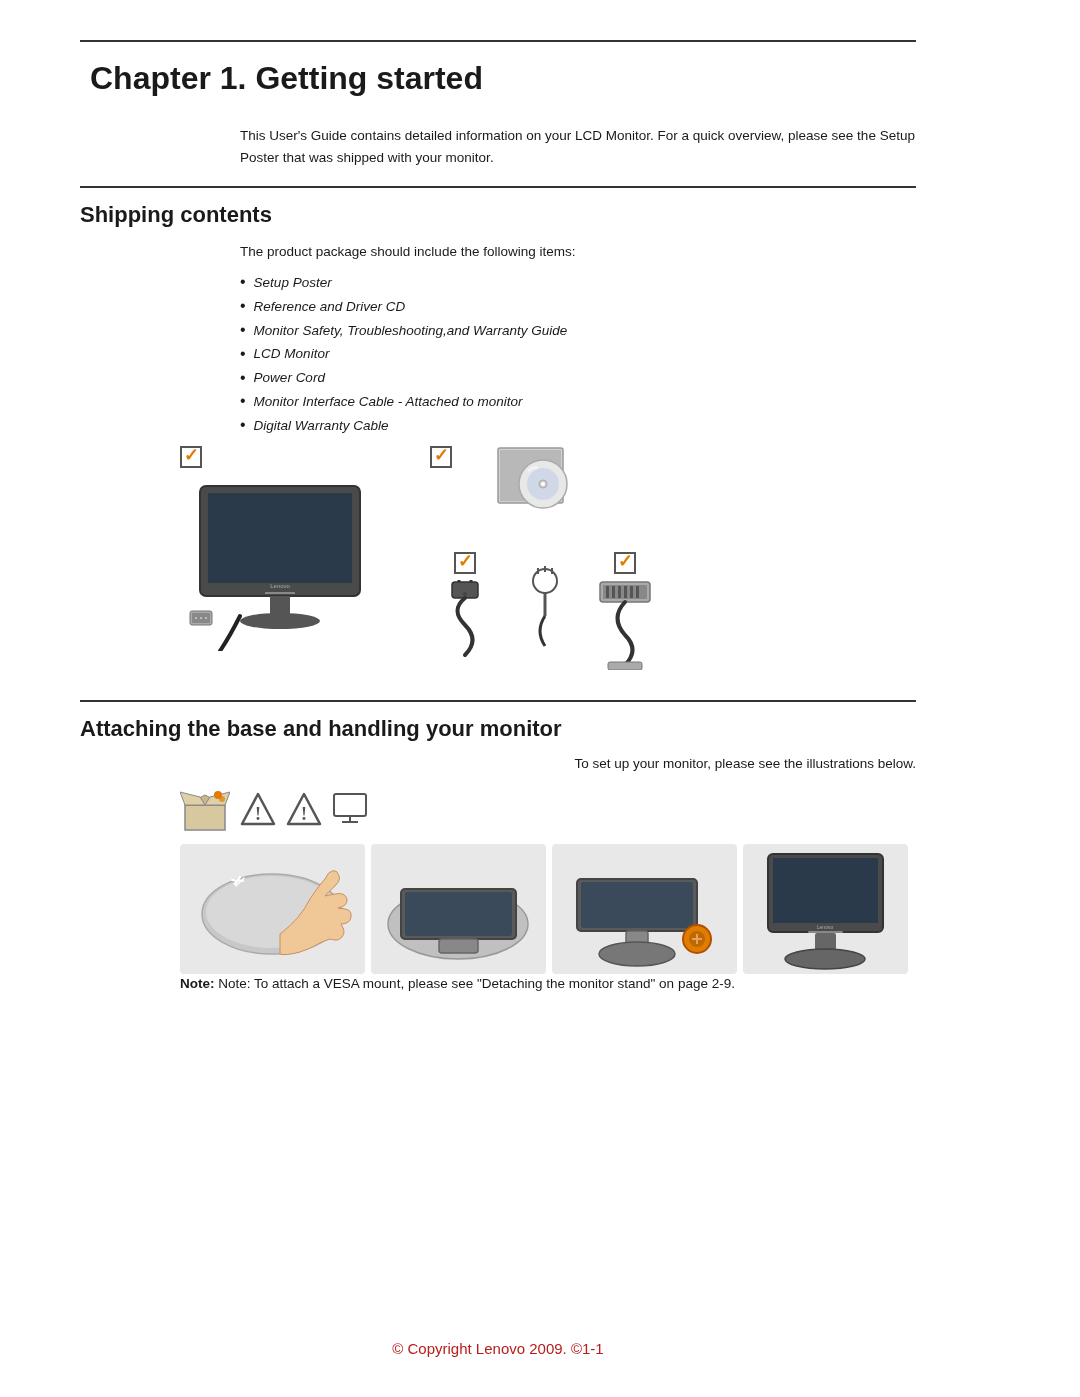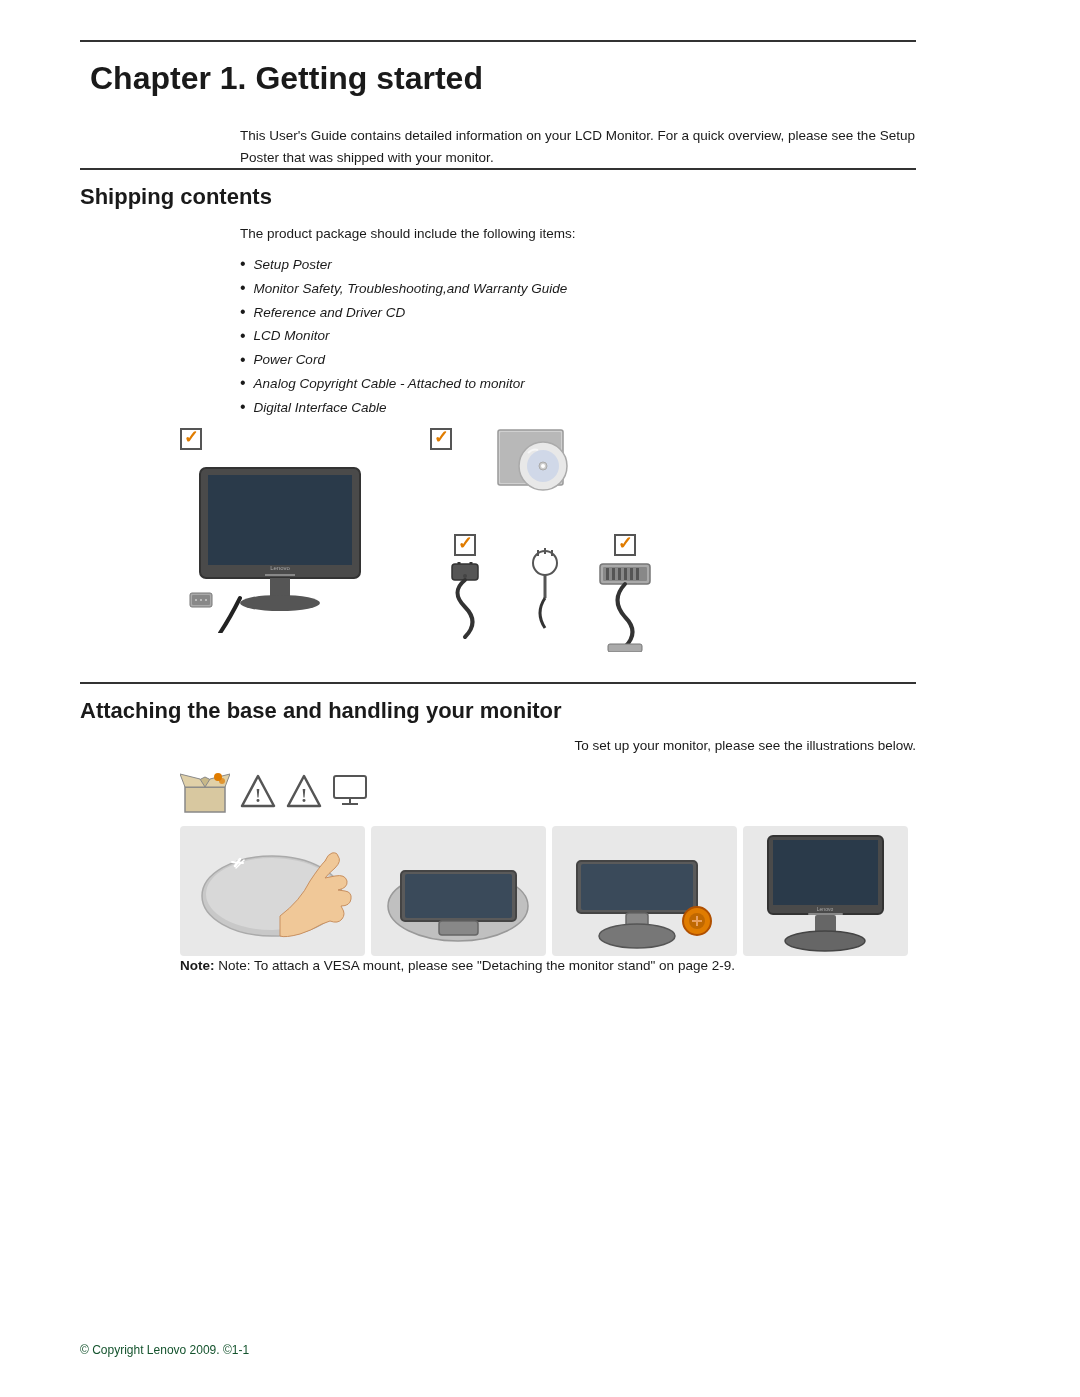--- a/index.html
+++ b/index.html
@@ -33,20 +33,21 @@
       font-family: Arial, Helvetica, sans-serif;
       margin-bottom: 28px;
       margin-left: 10px;
     }
 
     
     .intro-text {
       font-size: 13.5px;
       line-height: 1.6;
       margin-left: 160px;
+      margin-bottom: 18px;
       font-family: Arial, Helvetica, sans-serif;
     }
 
     
     .section-rule {
       border: none;
       border-top: 2px solid #333;
       margin-bottom: 14px;
     }
 
@@ -195,24 +196,24 @@
       gap: 6px;
     }
 
     
     .page-footer {
       position: absolute;
       bottom: 40px;
       left: 80px;
       right: 80px;
       display: flex;
-      justify-content: flex-start;
-      font-size: 12px;
-      font-family: Arial, Helvetica, sans-serif;
-      color: #14532d;
+      justify-content: center;
+      font-size: 15px;
+      font-family: Arial, Helvetica, sans-serif;
+      color: #b91c1c;
     }
 
     
     svg { display: block; }
   </style>
 </head>
 <body>
 
 <div class="page-container">
 
@@ -226,36 +227,36 @@
 
   <h2 class="section-title">Shipping contents</h2>
 
   <div class="section-body">
     <p>The product package should include the following items:</p>
     <ul class="bullet-list">
       <li>
           <span>Setup Poster</span>
         </li>
       <li>
+          <span>Reference and Driver CD</span>
+        </li>
+      <li>
           <span>Monitor Safety, Troubleshooting,and Warranty  Guide</span>
         </li>
       <li>
-          <span>Reference and Driver CD</span>
-        </li>
-      <li>
           <span>LCD Monitor</span>
         </li>
       <li>
           <span>Power Cord</span>
         </li>
       <li>
-          <span>Analog Copyright Cable - Attached to monitor</span>
-        </li>
-      <li>
-          <span>Digital Interface Cable</span>
+          <span>Monitor Interface Cable - Attached to monitor</span>
+        </li>
+      <li>
+          <span>Digital Warranty Cable</span>
         </li>
     </ul>
   </div>
 
   <div class="illustrations-area">
 
     <div class="monitor-container">
       <div class="checkbox-mark checked" style="margin-bottom:4px;"></div>
       
       <svg width="200" height="175" viewBox="0 0 200 175">

